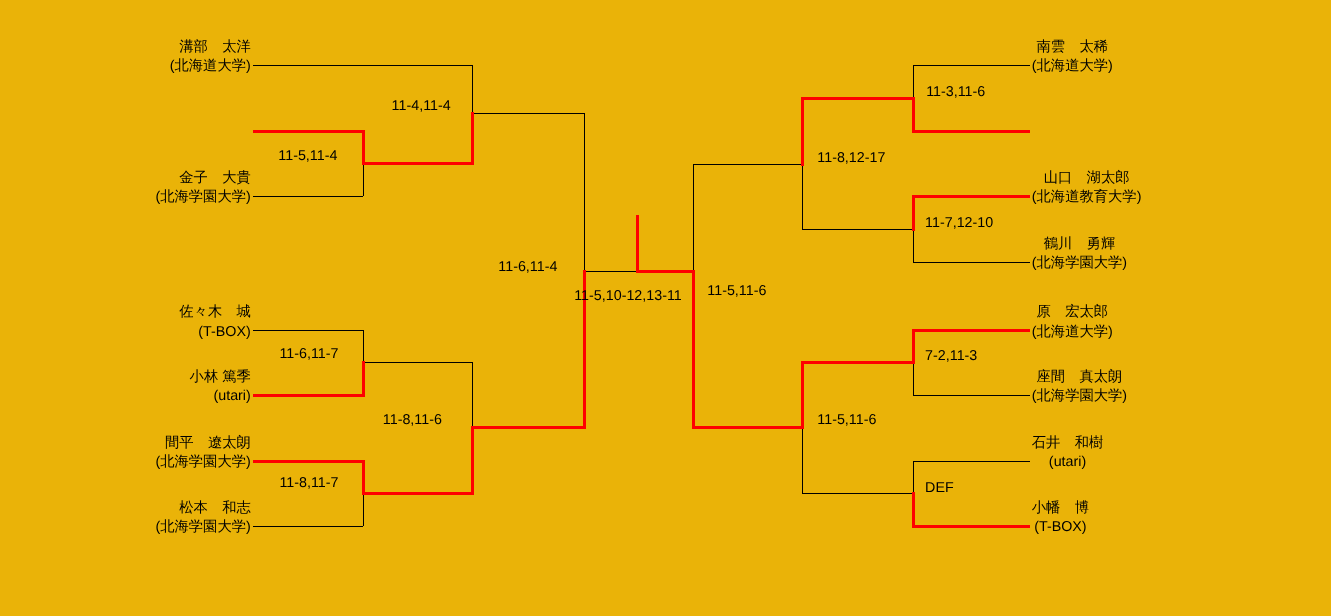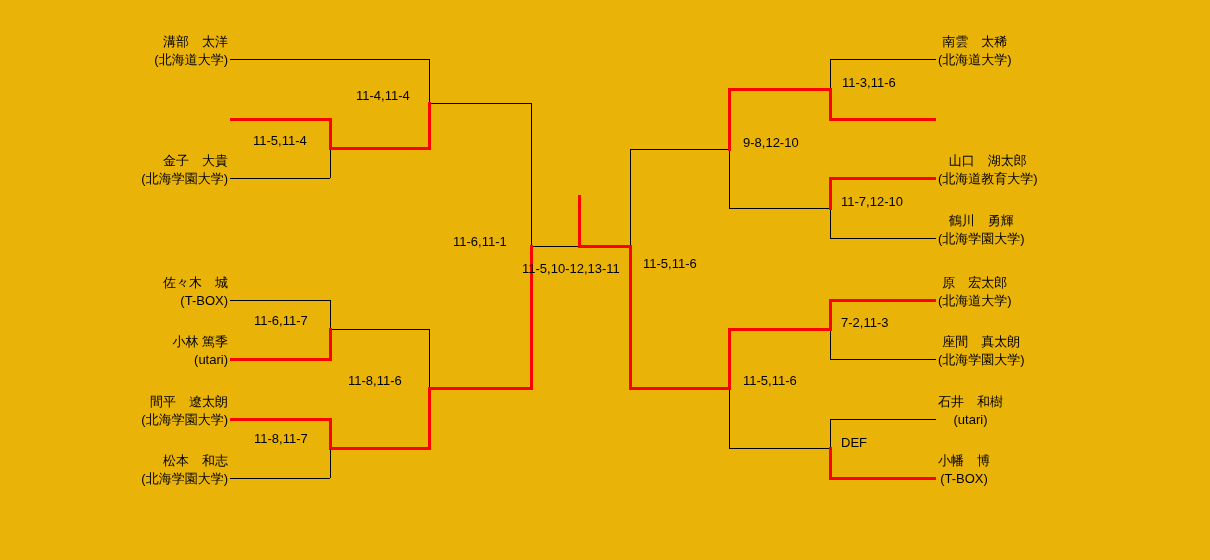--- a/index.html
+++ b/index.html
@@ -113,23 +113,23 @@
   <div class="pr" style="top:452px">
     <div>小幡　博</div>
     <div>(T-BOX)</div>
   </div>
 
   <div class="sc" style="left:253px;top:134px">11-5,11-4</div>
   <div class="sc" style="left:254px;top:314px">11-6,11-7</div>
   <div class="sc" style="left:254px;top:432px">11-8,11-7</div>
   <div class="sc" style="left:356px;top:89px">11-4,11-4</div>
   <div class="sc" style="left:348px;top:374px">11-8,11-6</div>
-  <div class="sc" style="left:453px;top:235px">11-6,11-1</div>
+  <div class="sc" style="left:453px;top:235px">11-6,11-4</div>
   <div class="sc" style="left:522px;top:262px">11-5,10-12,13-11</div>
   <div class="sc" style="left:643px;top:257px">11-5,11-6</div>
-  <div class="sc" style="left:743px;top:136px">9-8,12-10</div>
+  <div class="sc" style="left:743px;top:136px">11-8,12-17</div>
   <div class="sc" style="left:743px;top:374px">11-5,11-6</div>
   <div class="sc" style="left:842px;top:76px">11-3,11-6</div>
   <div class="sc" style="left:841px;top:195px">11-7,12-10</div>
   <div class="sc" style="left:841px;top:316px">7-2,11-3</div>
   <div class="sc" style="left:841px;top:436px">DEF</div>
 
 </div>
 
 </body></html>

